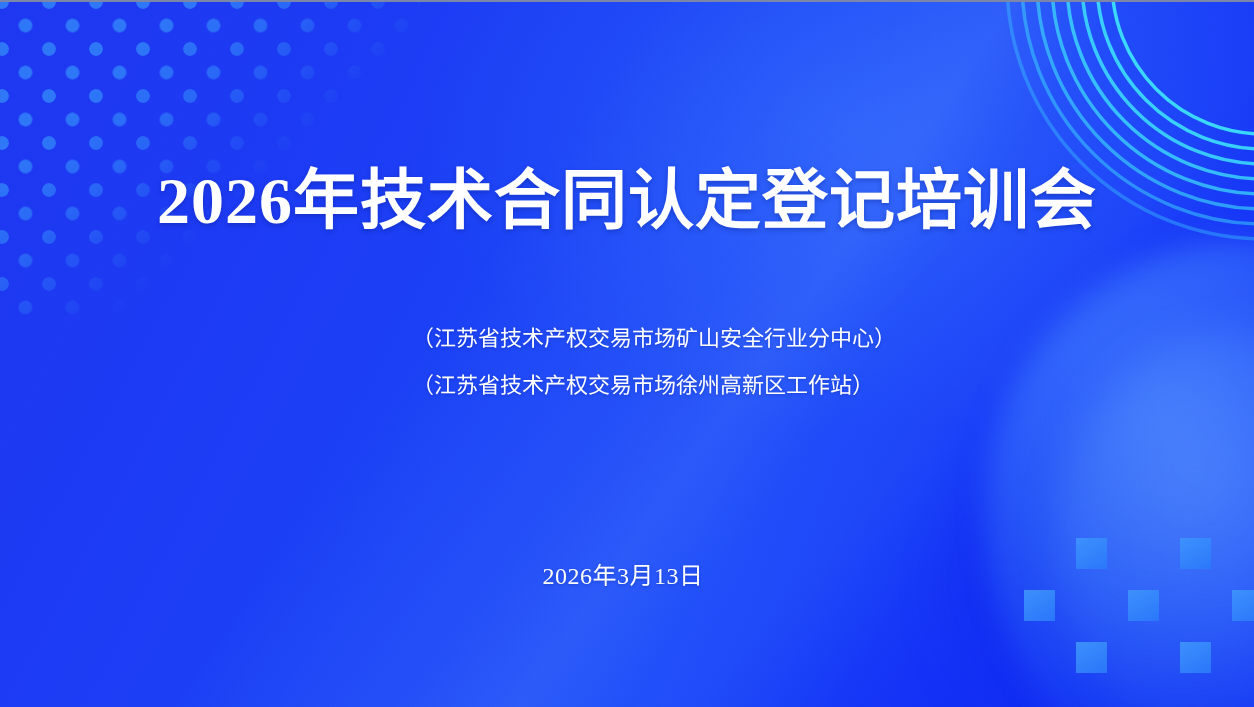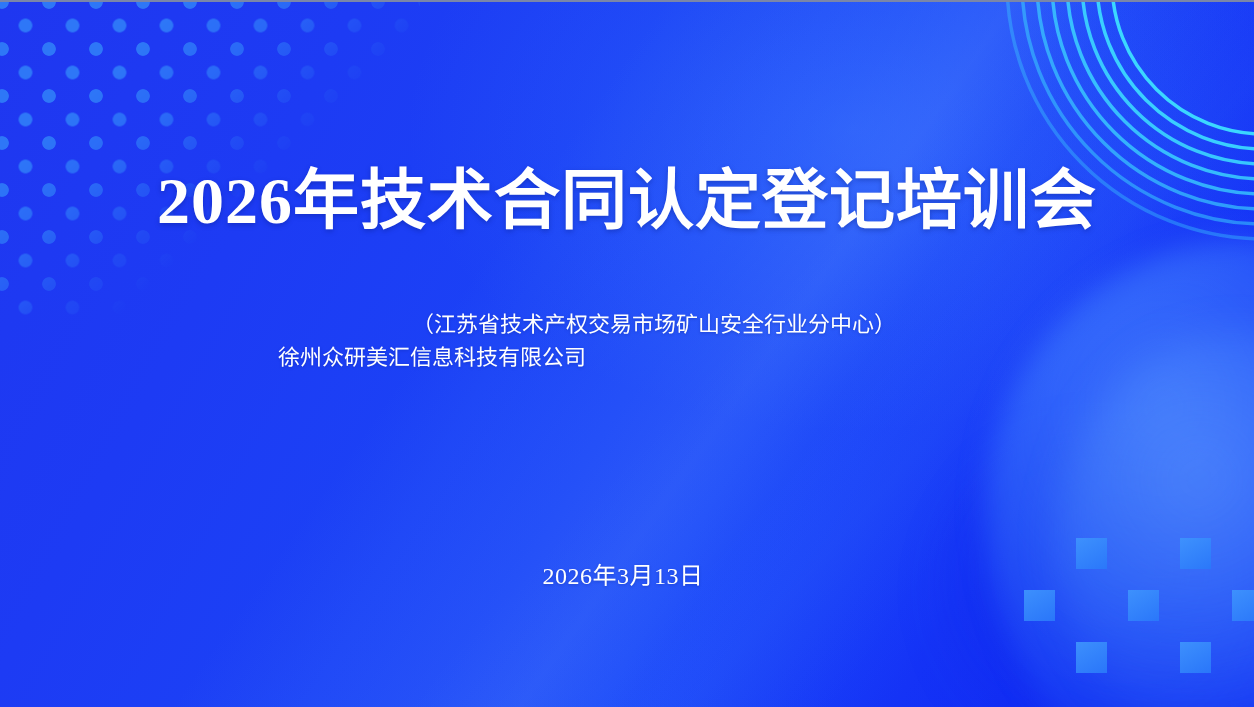--- a/index.html
+++ b/index.html
@@ -213,21 +213,21 @@
     display: flex;
     align-items: baseline;
     white-space: nowrap;
   }
   .org-label {
     width: 134px;
     flex: 0 0 134px;
     text-align: left;
   }
   .org-value { flex: 0 0 auto; }
-  .indent { padding-left: 134px; }
+  .indent { padding-left: 134px; margin-top: 14px; }
   .date {
     position: absolute;
     left: 0;
     right: 8px;
     top: 558px;
     text-align: center;
     font-size: 24px;
     line-height: 32px;
     letter-spacing: 0.5px;
     color: #ffffff;
@@ -277,21 +277,23 @@
   </div>
 
   <div class="content">
 
     <div class="title">2026年技术合同认定登记培训会</div>
 
     <div class="org-block">
       <div class="org-row indent">
         <span class="org-value">（江苏省技术产权交易市场矿山安全行业分中心）</span>
       </div>
+      <div class="org-row indent">
+        <span class="org-value">（江苏省技术产权交易市场徐州高新区工作站）</span>
+      </div>
       <div class="org-row">
-        <span class="org-value">徐州众研美汇信息科技有限公司</span>
       </div>
     </div>
 
     <div class="date">2026年3月13日</div>
 
   </div>
 </div>
 
 </body></html>

